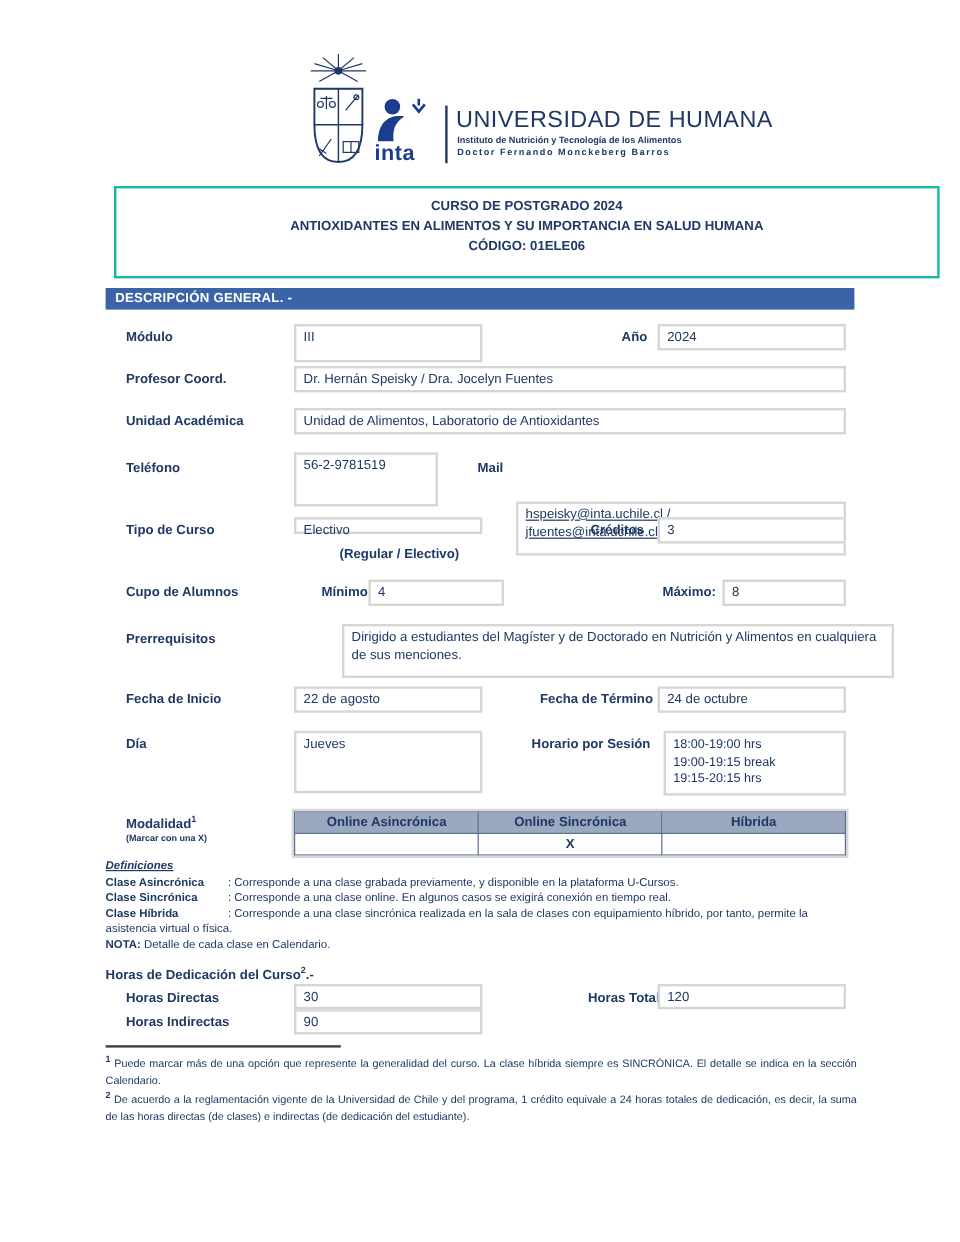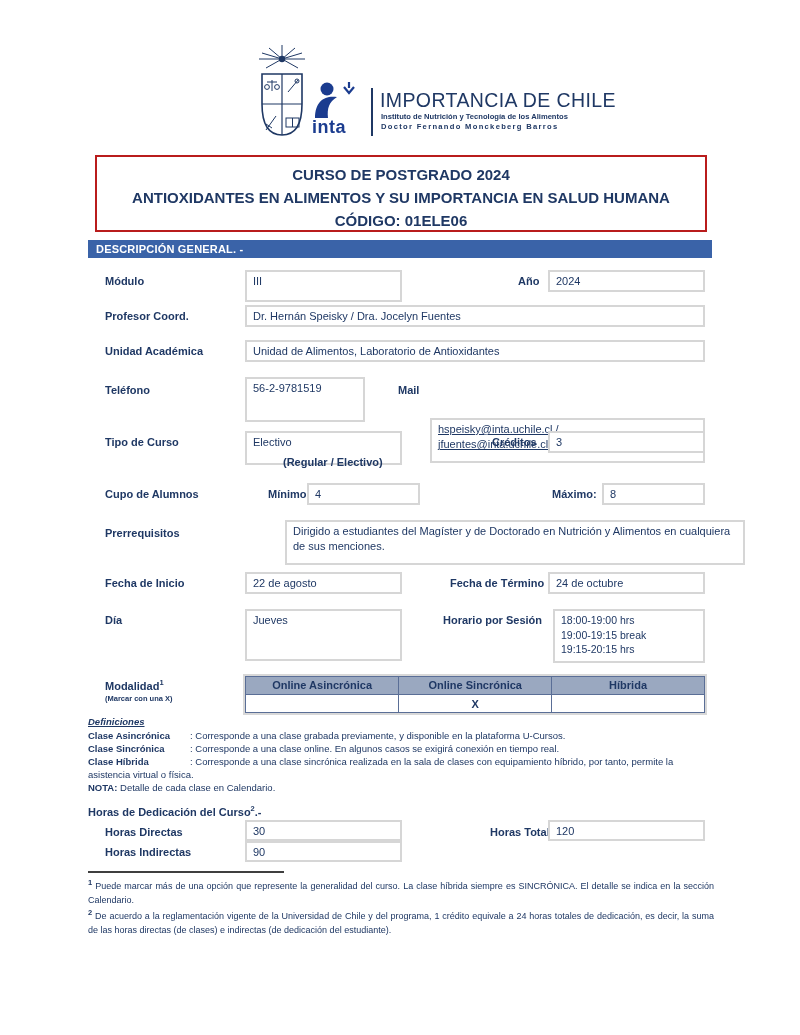--- a/index.html
+++ b/index.html
@@ -5,22 +5,22 @@
   * { margin:0; padding:0; box-sizing:border-box; }
   html,body { background:#ffffff; }
   body { font-family:"Liberation Sans", sans-serif; color:var(--navy,#1F3864); }
   .page { position:relative; width:800px; height:1035px; background:#fff; overflow:hidden; }
   .abs { position:absolute; }
   .lbl { font-weight:bold; font-size:11px; color:var(--navy,#1F3864); white-space:nowrap; }
   .box { position:absolute; border:2px solid var(--box-border,#D6D6D6); background:#fff;
          font-size:11px; color:var(--navy,#1F3864); padding:2px 6px; line-height:1.4; }
   .bar { position:absolute; left:88px; top:240px; width:624px; background:var(--bar-blue,#3A63A8);
          color:#fff; font-weight:bold; font-size:11px; padding:3px 8px; letter-spacing:.2px; }
-  .title-box { position:absolute; left:95px; top:155px; width:612px; height:77px;
-               border:2px solid #b91c1c; text-align:center; font-weight:bold; font-size:15px;
+  .title-box { position:absolute; left:95px; top:155px; width:688px; height:77px;
+               border:2px solid #14b8a6; text-align:center; font-weight:bold; font-size:11px;
                line-height:1.52; padding-top:7px; color:var(--navy,#1F3864); }
   .link { text-decoration:underline; display:block; }
   sup.s { font-size:7.5px; vertical-align:super; font-weight:bold; }
   .small-note { font-size:7.5px; font-weight:bold; }
   .caption { font-weight:bold; font-size:11px; }
   table.mtable { position:absolute; left:245px; top:676px; width:460px; border-collapse:collapse; }
   table.mtable td { border:1px solid #5A6E96; text-align:center; font-size:11px;
                     color:var(--navy,#1F3864); }
   table.mtable tr.hd td { background:var(--table-header-bg,#9AA8C0); font-weight:bold; padding:2px 0 3px; }
   table.mtable tr.mk td { height:18px; font-weight:bold; }
@@ -81,21 +81,21 @@
       <g stroke="currentColor" stroke-width="2.2" fill="none">
         <line x1="37" y1="0" x2="37" y2="6"></line>
         <path d="M32,5 L37,11 L42,5"></path>
       </g>
     </svg>
   </div>
   <div class="abs inta-word" style="left:312px; top:117px;">inta</div>
 
   <div class="vdivider"></div>
 
-  <div class="abs univ-name" style="left:380px; top:89px;">IMPORTANCIA DE CHILE</div>
+  <div class="abs univ-name" style="left:380px; top:89px;">UNIVERSIDAD DE HUMANA</div>
   <div class="abs univ-sub" style="left:381px; top:112px;">Instituto de Nutrición y Tecnología de los Alimentos</div>
   <div class="abs univ-sub univ-sub2" style="left:381px; top:122px;">Doctor Fernando Monckeberg Barros</div>
 
   <div class="title-box">
     <div>CURSO DE POSTGRADO 2024</div>
     <div>ANTIOXIDANTES EN ALIMENTOS Y SU IMPORTANCIA EN SALUD HUMANA</div>
     <div>CÓDIGO: 01ELE06</div>
   </div>
 
   <div class="bar">DESCRIPCIÓN GENERAL. -</div>
@@ -113,21 +113,21 @@
 
   <div class="abs lbl" style="left:105px; top:384px;">Teléfono</div>
   <div class="box" style="left:245px; top:377px; width:120px; height:45px;">56-2-9781519</div>
   <div class="abs lbl" style="left:398px; top:384px;">Mail</div>
   <div class="box" style="left:430px; top:377px; width:275px; height:45px;margin-top:41px;">
     <span class="link">hspeisky@inta.uchile.cl /</span>
     <span class="link">jfuentes@inta.uchile.cl</span>
   </div>
 
   <div class="abs lbl" style="left:105px; top:436px;">Tipo de Curso</div>
-  <div class="box" style="left:245px; top:431px; width:157px; height:34px;">Electivo</div>
+  <div class="box" style="left:245px; top:431px; width:157px; height:14px;">Electivo</div>
   <div class="abs caption" style="left:267px; top:456px;padding-left:16px;">(Regular / Electivo)</div>
   <div class="abs lbl" style="left:492px; top:436px;">Créditos</div>
   <div class="box" style="left:548px; top:431px; width:157px; height:22px;">3</div>
 
   <div class="abs lbl" style="left:105px; top:488px;">Cupo de Alumnos</div>
   <div class="abs lbl" style="left:268px; top:488px;">Mínimo:</div>
   <div class="box" style="left:307px; top:483px; width:113px; height:22px;">4</div>
   <div class="abs lbl" style="left:552px; top:488px;">Máximo:</div>
   <div class="box" style="left:602px; top:483px; width:103px; height:22px;">8</div>
 

